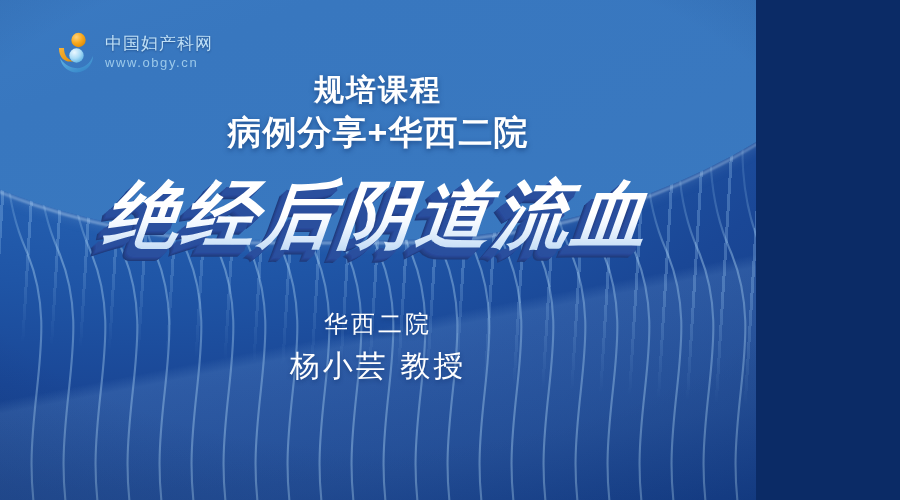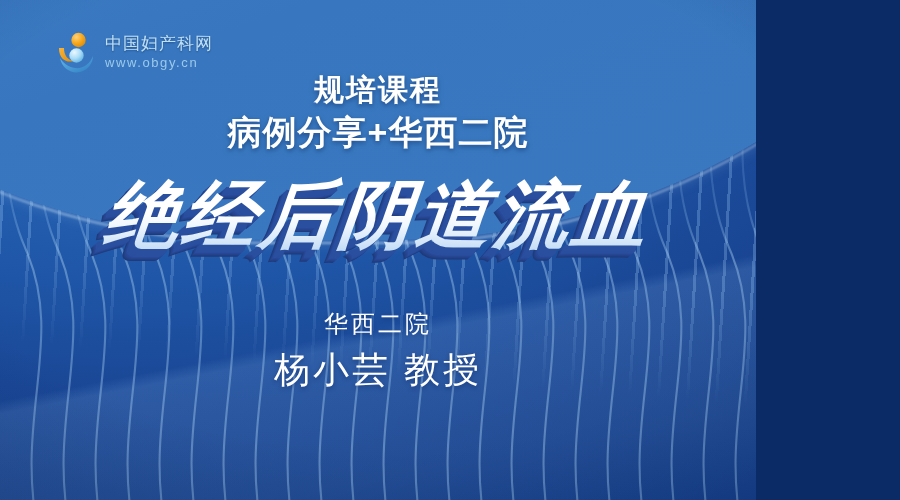--- a/index.html
+++ b/index.html
@@ -169,21 +169,21 @@
     position: absolute;
     left: 0;
     right: 0;
     top: 308px;
     text-align: center;
     color: #ffffff;
     font-weight: 400;
     text-shadow: 0 2px 4px rgba(10,40,95,0.45);
   }
   .presenter-org { font-size: 24px; letter-spacing: 3px; line-height: 1.35; }
-  .presenter-name { font-size: 36px; letter-spacing: 3px; line-height: 1.35; margin-top: 6px; }
+  .presenter-name { font-size: 30px; letter-spacing: 3px; line-height: 1.35; margin-top: 6px; }
 </style>
 </head>
 <body>
 
 <div id="slide">
 
   <div class="layer bg-base"></div>
 
   <div class="layer bg-waves">
     <svg viewBox="0 0 900 500" preserveAspectRatio="none" aria-hidden="true">

